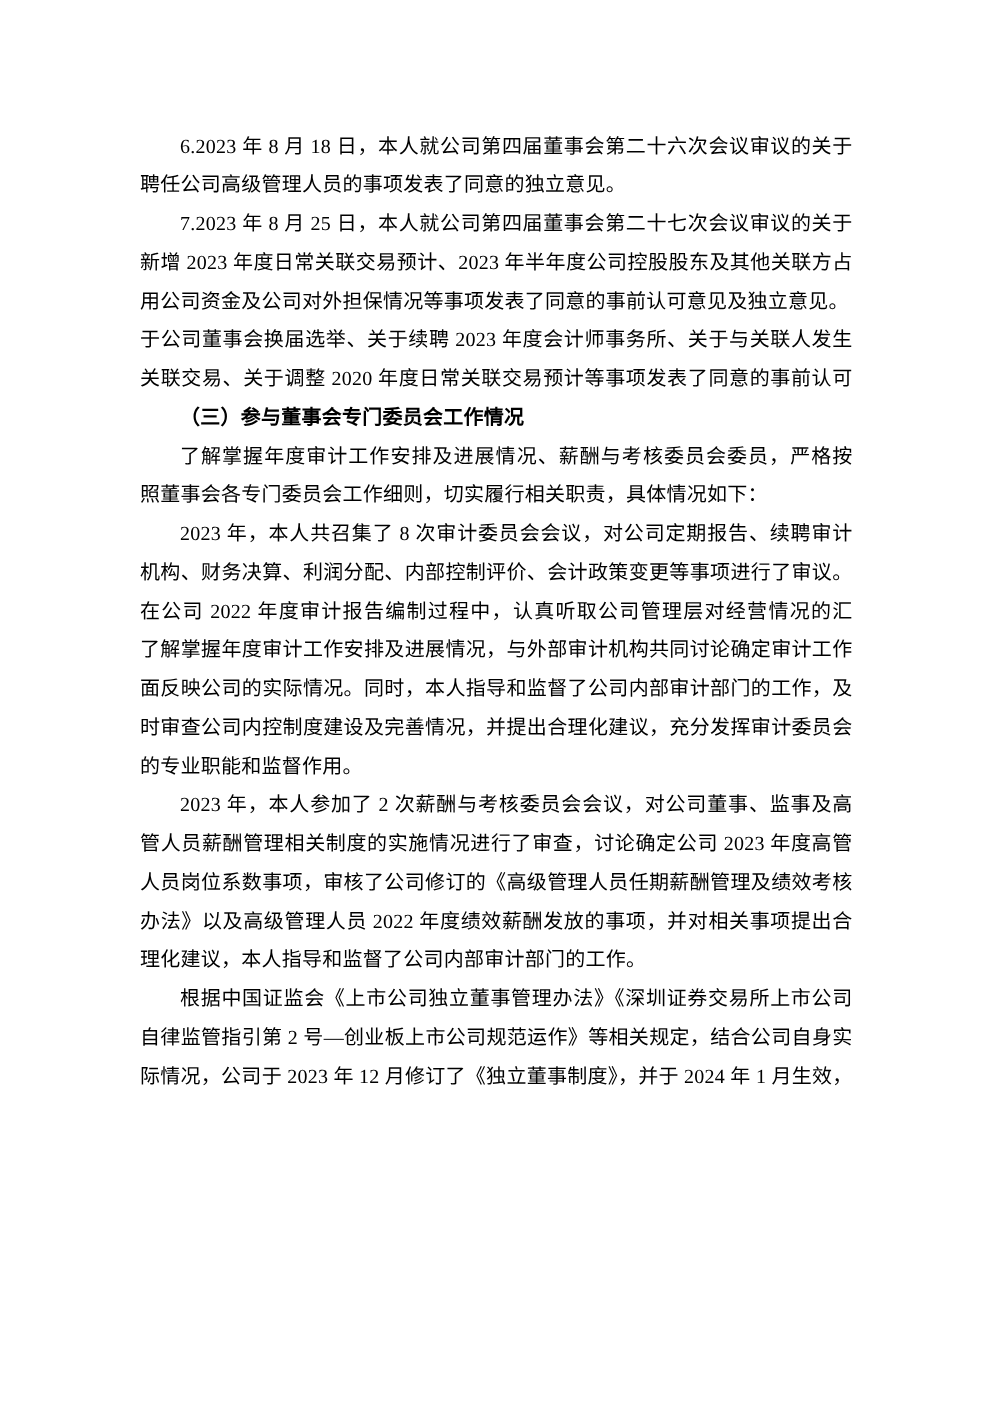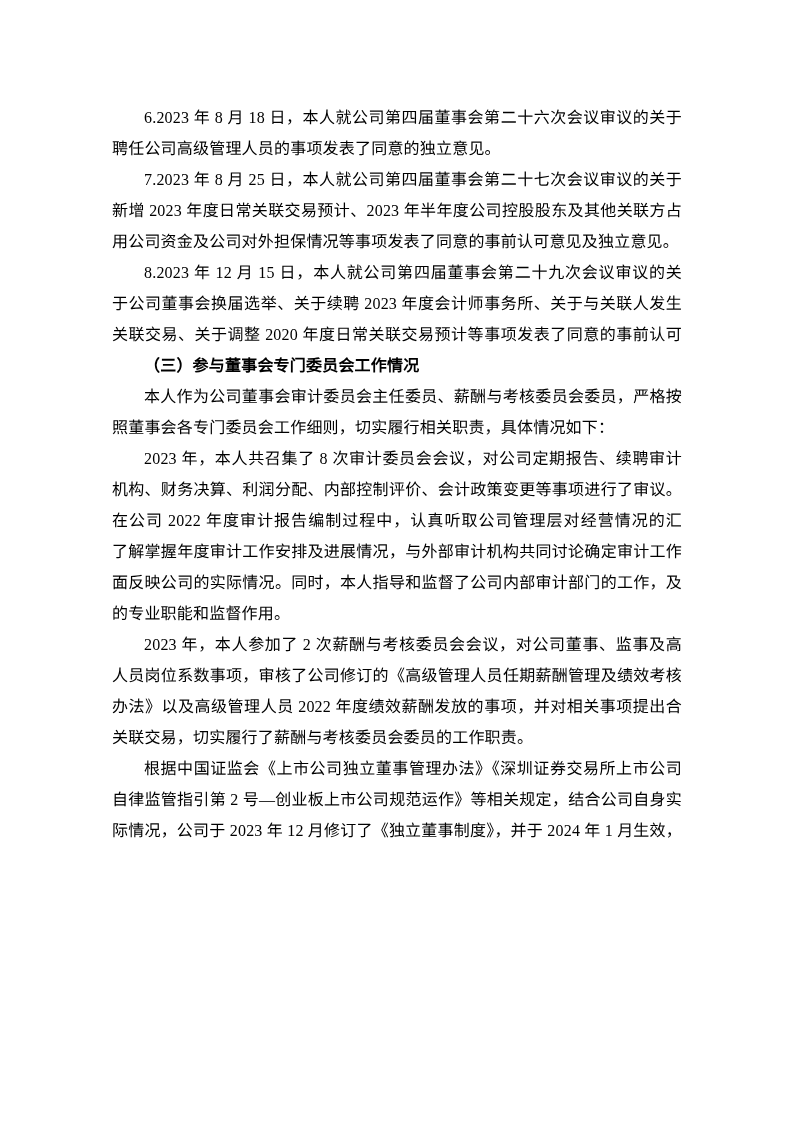--- a/index.html
+++ b/index.html
@@ -57,44 +57,45 @@
       <div class="paragraph">
         <div class="line indent">6.2023 年 8 月 18 日，本人就公司第四届董事会第二十六次会议审议的关于</div>
         <div class="line para-end">聘任公司高级管理人员的事项发表了同意的独立意见。</div>
       </div>
       <div class="paragraph">
         <div class="line indent">7.2023 年 8 月 25 日，本人就公司第四届董事会第二十七次会议审议的关于</div>
         <div class="line">新增 2023 年度日常关联交易预计、2023 年半年度公司控股股东及其他关联方占</div>
         <div class="line para-end">用公司资金及公司对外担保情况等事项发表了同意的事前认可意见及独立意见。</div>
       </div>
       <div class="paragraph">
-        <div class="line indent">8.2023 年 12 月 15 日，本人就公司第四届董事会第二十九次会议审议的关</div>
         <div class="line">于公司董事会换届选举、关于续聘 2023 年度会计师事务所、关于与关联人发生</div>
         <div class="line">关联交易、关于调整 2020 年度日常关联交易预计等事项发表了同意的事前认可</div>
       </div>
       <div class="paragraph">
         <div class="line indent para-end heading">（三）参与董事会专门委员会工作情况</div>
       </div>
       <div class="paragraph">
-        <div class="line indent">本人作为公司董事会审计委员会主任委员、薪酬与考核委员会委员，严格按</div>
+        <div class="line indent">了解掌握年度审计工作安排及进展情况、薪酬与考核委员会委员，严格按</div>
         <div class="line para-end">照董事会各专门委员会工作细则，切实履行相关职责，具体情况如下：</div>
       </div>
       <div class="paragraph">
         <div class="line indent">2023 年，本人共召集了 8 次审计委员会会议，对公司定期报告、续聘审计</div>
         <div class="line">机构、财务决算、利润分配、内部控制评价、会计政策变更等事项进行了审议。</div>
         <div class="line">在公司 2022 年度审计报告编制过程中，认真听取公司管理层对经营情况的汇报，</div>
         <div class="line">了解掌握年度审计工作安排及进展情况，与外部审计机构共同讨论确定审计工作</div>
         <div class="line">面反映公司的实际情况。同时，本人指导和监督了公司内部审计部门的工作，及</div>
+        <div class="line">时审查公司内控制度建设及完善情况，并提出合理化建议，充分发挥审计委员会</div>
         <div class="line para-end">的专业职能和监督作用。</div>
       </div>
       <div class="paragraph">
         <div class="line indent">2023 年，本人参加了 2 次薪酬与考核委员会会议，对公司董事、监事及高</div>
+        <div class="line">管人员薪酬管理相关制度的实施情况进行了审查，讨论确定公司 2023 年度高管</div>
         <div class="line">人员岗位系数事项，审核了公司修订的《高级管理人员任期薪酬管理及绩效考核</div>
         <div class="line">办法》以及高级管理人员 2022 年度绩效薪酬发放的事项，并对相关事项提出合</div>
-        <div class="line para-end">关联交易，切实履行了薪酬与考核委员会委员的工作职责。</div>
+        <div class="line para-end">理化建议，本人指导和监督了公司内部审计部门的工作。</div>
       </div>
       <div class="paragraph">
         <div class="line indent">根据中国证监会《上市公司独立董事管理办法》《深圳证券交易所上市公司</div>
         <div class="line">自律监管指引第 2 号—创业板上市公司规范运作》等相关规定，结合公司自身实</div>
         <div class="line">际情况，公司于 2023 年 12 月修订了《独立董事制度》，并于 2024 年 1 月生效，</div>
       </div>
     </div>
 </div>
 
 </body></html>

